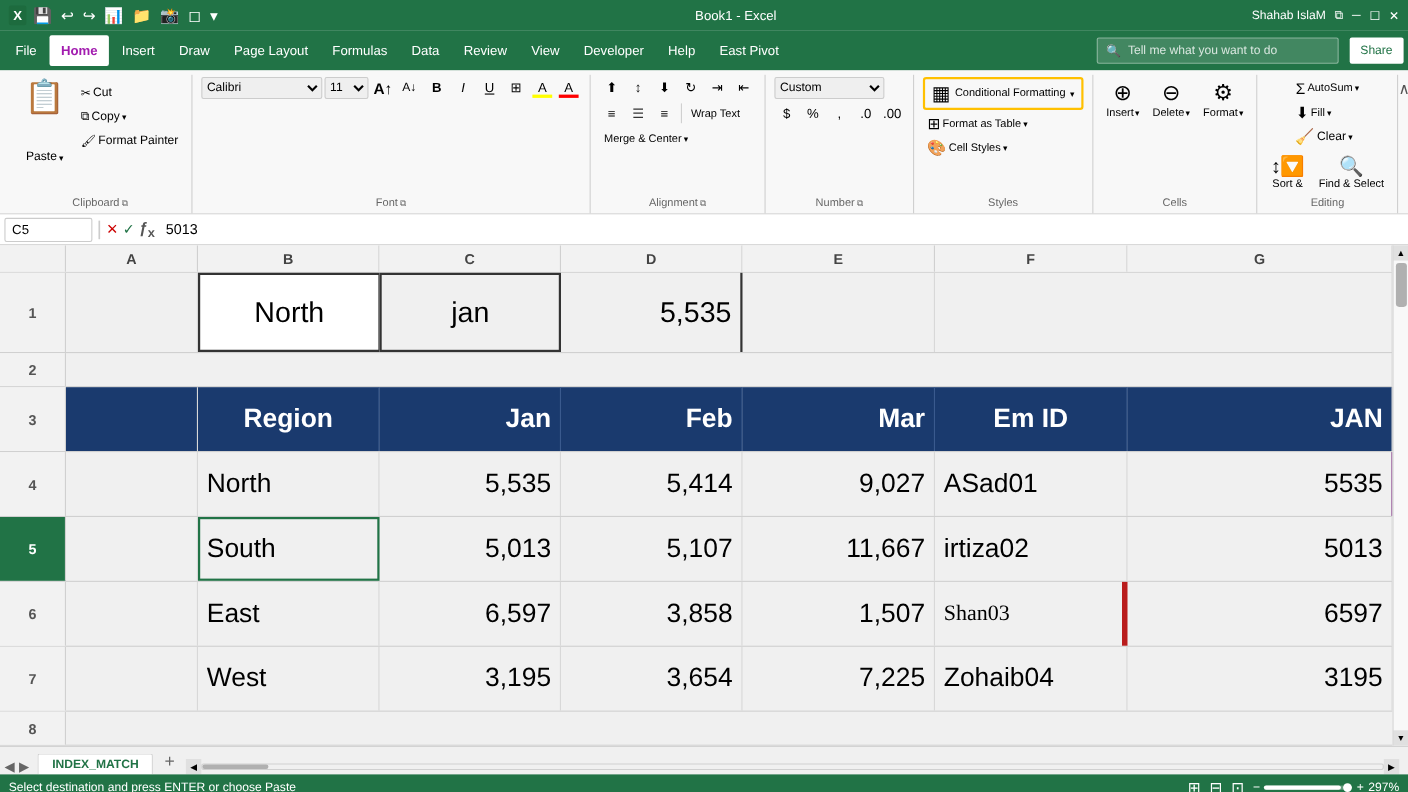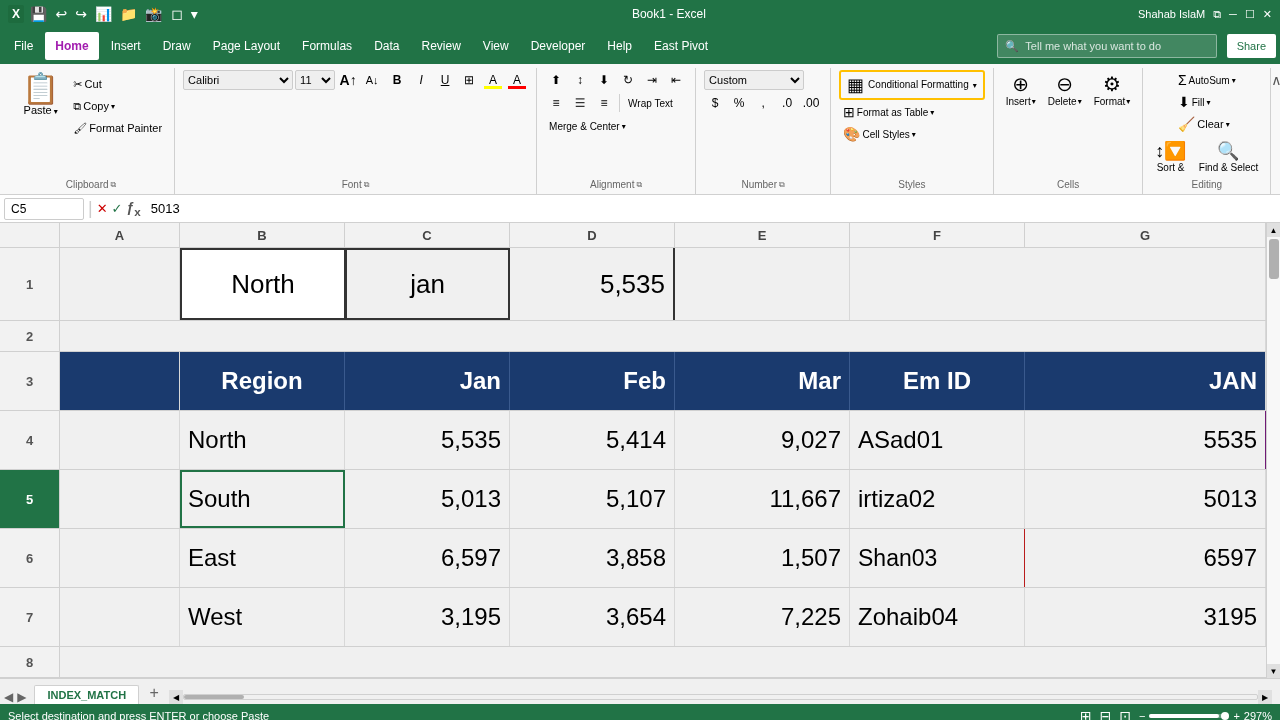--- a/index.html
+++ b/index.html
@@ -351,21 +351,21 @@
   </div>
 </div>
 
 <div class="ribbon">
   <div class="ribbon-content">
 
     <div class="ribbon-group">
       <div style="display:flex;gap:4px;align-items:flex-start;">
         <div class="paste-large">
           <div style="font-size:30px;line-height:1;">📋</div>
-          <div style="font-size:11px;display:flex;align-items:flex-end;gap:2px;">Paste <span style="font-size:8px;">▾</span></div>
+          <div style="font-size:11px;display:flex;align-items:flex-end;gap:2px;margin-top:32px;">Paste <span style="font-size:8px;">▾</span></div>
         </div>
         <div style="display:flex;flex-direction:column;gap:2px;margin-top:4px;">
           <div class="ribbon-btn-small"><span>✂</span> Cut</div>
           <div class="ribbon-btn-small"><span>⧉</span> Copy <span style="font-size:8px;">▾</span></div>
           <div class="ribbon-btn-small"><span>🖌</span> Format Painter</div>
         </div>
       </div>
       <div class="ribbon-group-label">Clipboard <span class="ribbon-chevron">⧉</span></div>
     </div>
 
@@ -585,21 +585,21 @@
         <div class="cell-big num" style="border-right:1px solid #d8d8d8;height:58px;font-size:24px;justify-content:flex-end;flex:1;">5013</div>
       </div>
 
       <div style="display:flex;border-bottom:1px solid #d0d0d0;">
         <div class="row-hdr" style="height:58px;">6</div>
         <div class="c-b" style="border-right:1px solid #d8d8d8;height:58px;"></div>
         <div class="cell-big c-c" style="border-right:1px solid #d8d8d8;height:58px;font-size:24px;">East</div>
         <div class="cell-big num c-d" style="border-right:1px solid #d8d8d8;height:58px;font-size:24px;justify-content:flex-end;">6,597</div>
         <div class="cell-big num c-e" style="border-right:1px solid #d8d8d8;height:58px;font-size:24px;justify-content:flex-end;">3,858</div>
         <div class="cell-big num c-f" style="border-right:1px solid #d8d8d8;height:58px;font-size:24px;justify-content:flex-end;">1,507</div>
-        <div class="cell-big c-g" style="border-right:1px solid #b91c1c;height:58px;font-size:23px;">Shan03</div>
+        <div class="cell-big c-g" style="border-right:5px solid #b91c1c;height:58px;font-size:20px;font-family:Liberation Serif, serif;">Shan03</div>
         <div class="cell-big num" style="border-right:1px solid #d8d8d8;height:58px;font-size:24px;justify-content:flex-end;flex:1;text-align:center;">6597</div>
       </div>
 
       <div style="display:flex;border-bottom:1px solid #d0d0d0;">
         <div class="row-hdr" style="height:58px;">7</div>
         <div class="c-b" style="border-right:1px solid #d8d8d8;height:58px;"></div>
         <div class="cell-big c-c" style="border-right:1px solid #d8d8d8;height:58px;font-size:24px;">West</div>
         <div class="cell-big num c-d" style="border-right:1px solid #d8d8d8;height:58px;font-size:24px;justify-content:flex-end;">3,195</div>
         <div class="cell-big num c-e" style="border-right:1px solid #d8d8d8;height:58px;font-size:24px;justify-content:flex-end;">3,654</div>
         <div class="cell-big num c-f" style="border-right:1px solid #d8d8d8;height:58px;font-size:24px;justify-content:flex-end;">7,225</div>

